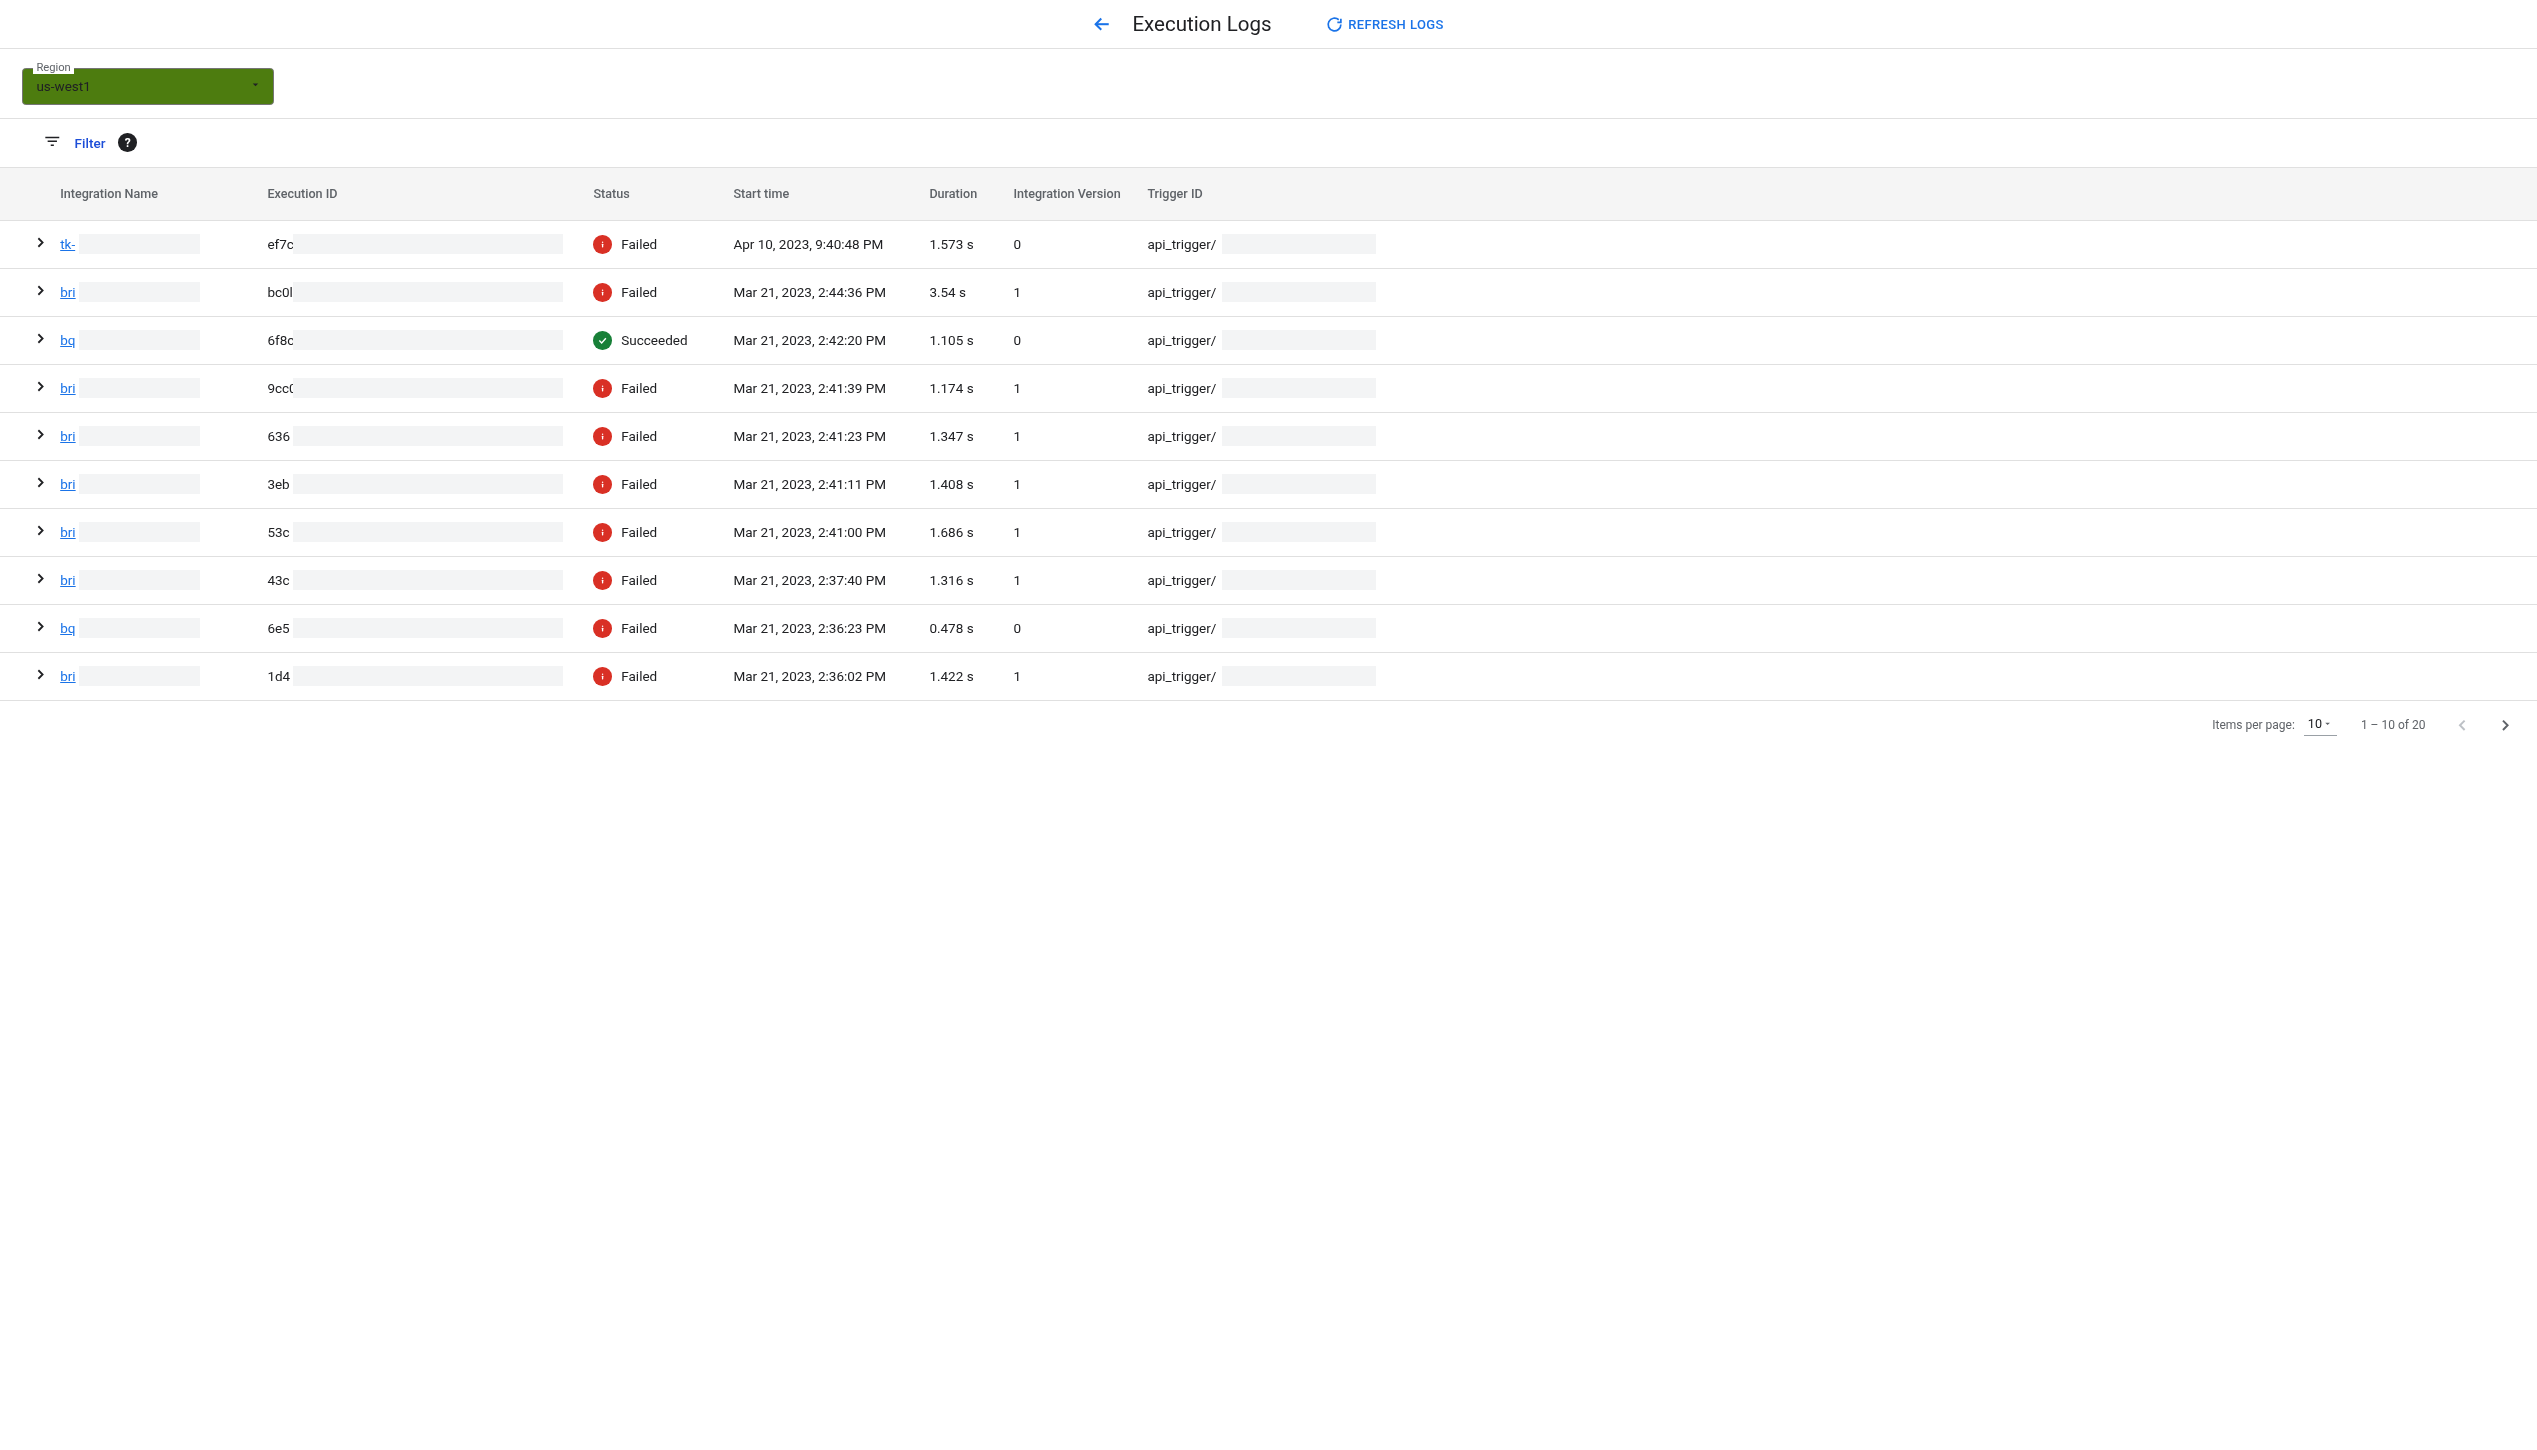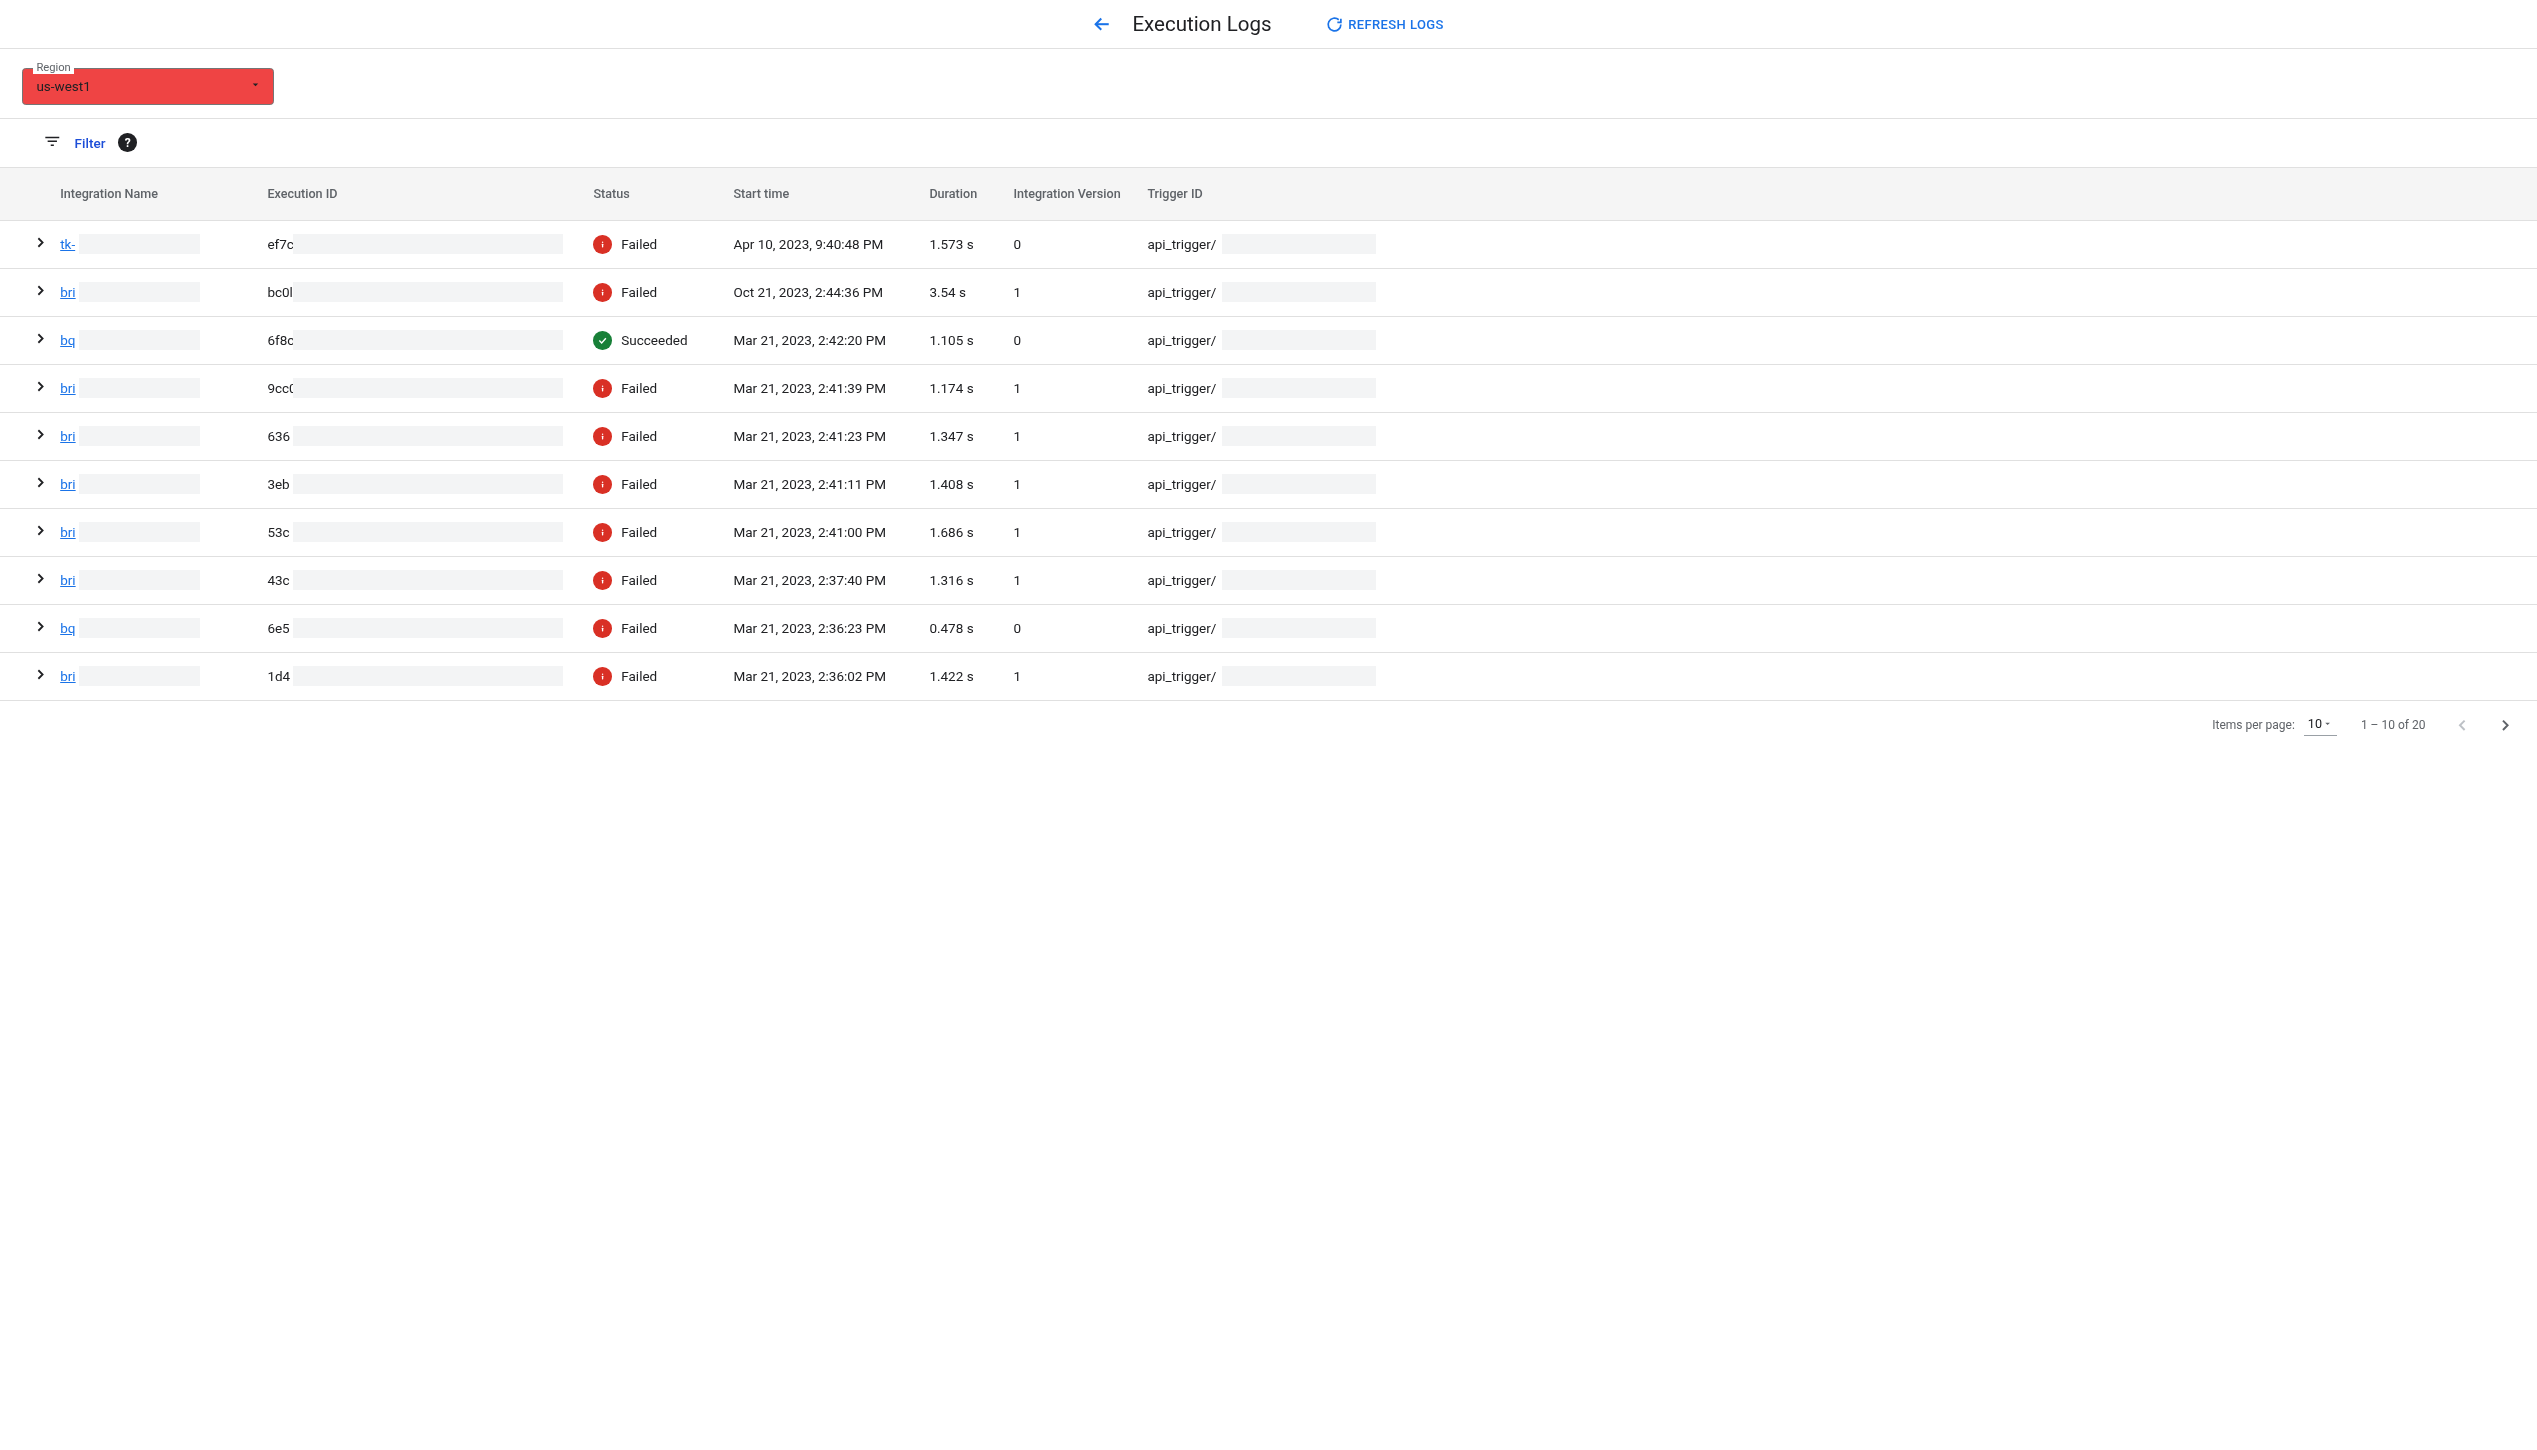--- a/index.html
+++ b/index.html
@@ -46,21 +46,21 @@
   }
   .region-select {
     position: relative;
     display: inline-block;
     border: 0.9px solid #757575;
     border-radius: 3.7px;
     width: 252px;
     height: 37px;
     padding: 9.3px 13px;
     cursor: pointer;
-    background: #ef4444;
+    background: #4d7c0f;
   }
   .region-label {
     position: absolute;
     top: -8.4px;
     left: 9.3px;
     background: #fff;
     padding: 0 3.7px;
     font-size: 11.2px;
     color: #5f6368;
   }
@@ -292,21 +292,21 @@
           <div class="status-cell">
             <span class="status-icon status-failed">
               <svg viewBox="0 0 24 24" fill="#fff">
                 <circle cx="12" cy="7" r="1.6"></circle>
                 <rect x="10.6" y="10" width="2.8" height="8" rx="1"></rect>
               </svg>
             </span>
             <span>Failed</span>
           </div>
         </td>
-        <td class="col-start"><span>Oct 21, 2023, 2:44:36 PM</span></td>
+        <td class="col-start"><span>Mar 21, 2023, 2:44:36 PM</span></td>
         <td class="col-duration"><span>3.54 s</span></td>
         <td class="col-version"><span>1</span></td>
         <td class="col-trigger"><span class="trigger-wrap"><span>api_trigger/</span><span class="mask"></span></span></td>
       </tr>
       <tr>
         <td class="col-expand"><span class="expand-chevron">
             <svg viewBox="0 0 24 24" width="17" height="17" fill="none" stroke="#202124" stroke-width="2.5">
               <path d="M9 18l6-6-6-6"></path>
             </svg>
           </span></td>

